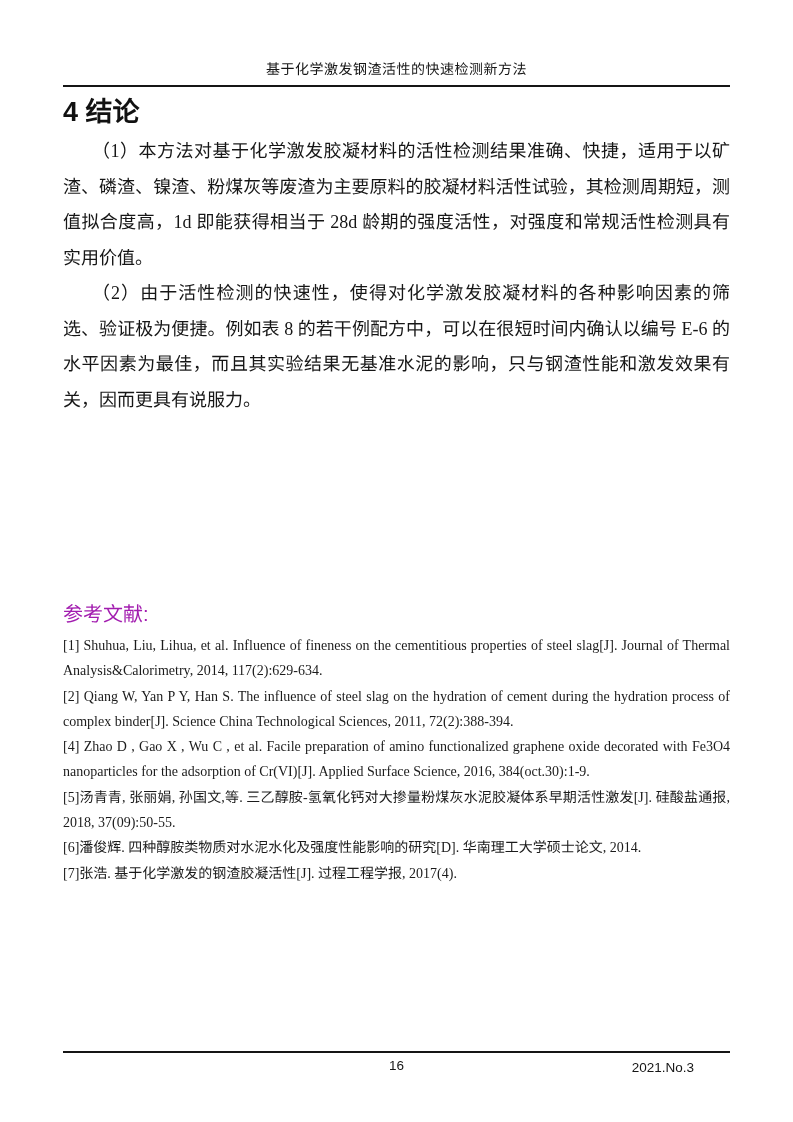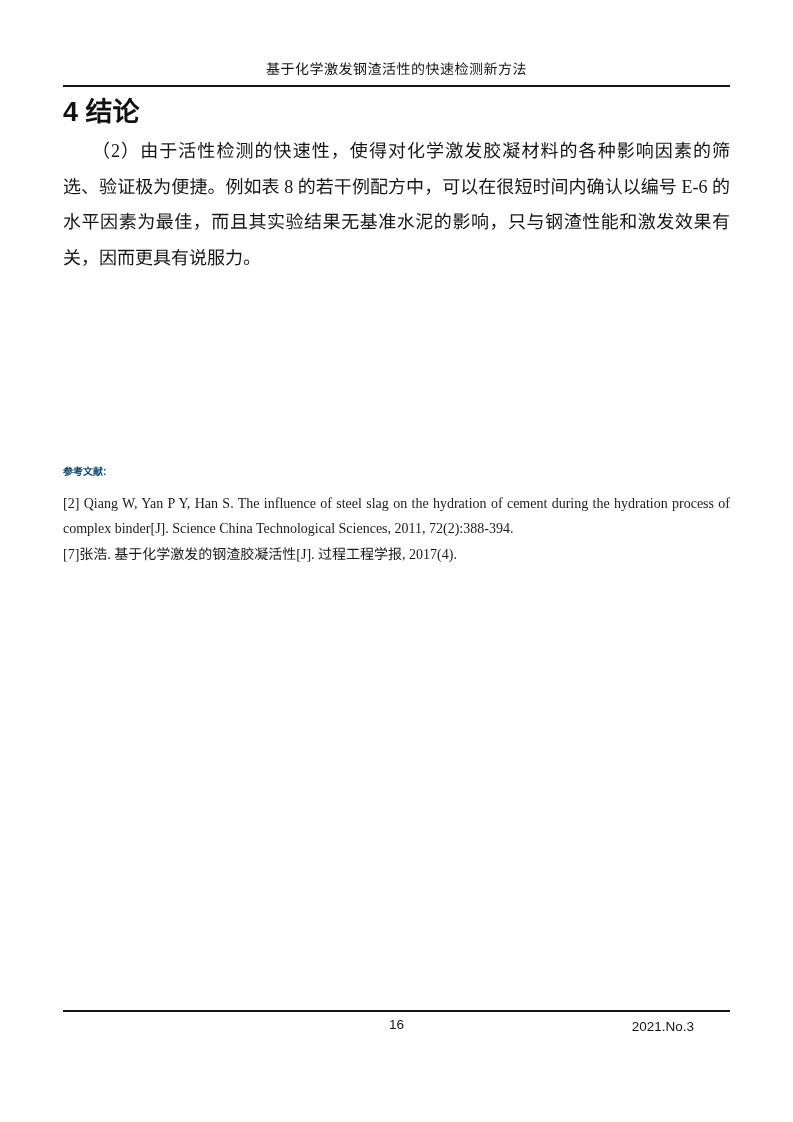--- a/index.html
+++ b/index.html
@@ -42,38 +42,38 @@
     text-align: justify;
     color: #161616;
   }
   .paragraphs p {
     margin: 0;
     text-indent: 29px;
   }
   .refs-heading {
     margin: 187px 63px 0 63px;
     font-family: "Liberation Sans", "DejaVu Sans", sans-serif;
-    font-size: 10px;
+    font-size: 20px;
     line-height: 18px;
-    font-weight: bold;
-    color: #0c4a6e;
+    font-weight: normal;
+    color: #a21caf;
   }
   .references {
     margin: 10px 63px 0 63px;
     font-size: 14px;
     line-height: 25.3px;
     text-align: justify;
     color: #1b1b1b;
   }
   .references p { margin: 0; }
   .page-footer {
     position: absolute;
     left: 63px;
     width: 667px;
-    top: 1010px;
+    top: 1051px;
     border-top: 2px solid #151515;
     font-family: "Liberation Sans", "DejaVu Sans", sans-serif;
     font-size: 13.5px;
     color: #161616;
   }
   .page-number {
     display: block;
     text-align: center;
     margin-top: 5px;
     line-height: 15px;
@@ -90,27 +90,32 @@
 
 <div class="page">
 
   <div class="running-title">基于化学激发钢渣活性的快速检测新方法</div>
 
   <div class="header-rule"></div>
 
   <h1 class="section-heading">4 结论</h1>
 
   <div class="paragraphs">
+      <p>（1）本方法对基于化学激发胶凝材料的活性检测结果准确、快捷，适用于以矿渣、磷渣、镍渣、粉煤灰等废渣为主要原料的胶凝材料活性试验，其检测周期短，测值拟合度高，1d 即能获得相当于 28d 龄期的强度活性，对强度和常规活性检测具有实用价值。</p>
       <p>（2）由于活性检测的快速性，使得对化学激发胶凝材料的各种影响因素的筛选、验证极为便捷。例如表 8 的若干例配方中，可以在很短时间内确认以编号 E-6 的水平因素为最佳，而且其实验结果无基准水泥的影响，只与钢渣性能和激发效果有关，因而更具有说服力。</p>
     </div>
 
   <div class="refs-heading">参考文献:</div>
 
   <div class="references">
+      <p>[1] Shuhua, Liu, Lihua, et al. Influence of fineness on the cementitious properties of steel slag[J]. Journal of Thermal Analysis&amp;Calorimetry, 2014, 117(2):629-634.</p>
       <p>[2] Qiang W, Yan P Y, Han S. The influence of steel slag on the hydration of cement during the hydration process of complex binder[J]. Science China Technological Sciences, 2011, 72(2):388-394.</p>
+      <p>[4] Zhao D , Gao X , Wu C , et al. Facile preparation of amino functionalized graphene oxide decorated with Fe3O4 nanoparticles for the adsorption of Cr(VI)[J]. Applied Surface Science, 2016, 384(oct.30):1-9.</p>
+      <p>[5]汤青青, 张丽娟, 孙国文,等. 三乙醇胺-氢氧化钙对大掺量粉煤灰水泥胶凝体系早期活性激发[J]. 硅酸盐通报, 2018, 37(09):50-55.</p>
+      <p>[6]潘俊辉. 四种醇胺类物质对水泥水化及强度性能影响的研究[D]. 华南理工大学硕士论文, 2014.</p>
       <p>[7]张浩. 基于化学激发的钢渣胶凝活性[J]. 过程工程学报, 2017(4).</p>
     </div>
 
   <div class="page-footer">
     <span class="page-number">16</span>
     <span class="issue-number">2021.No.3</span>
   </div>
 
 </div>
 

